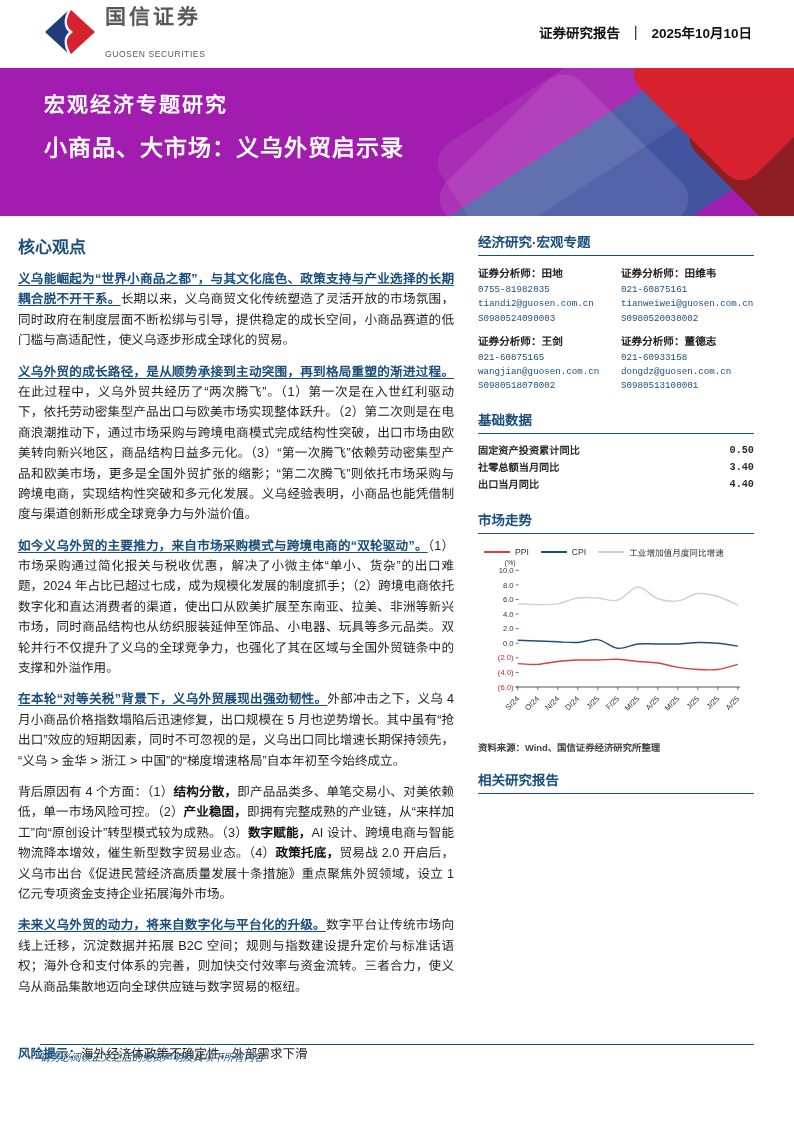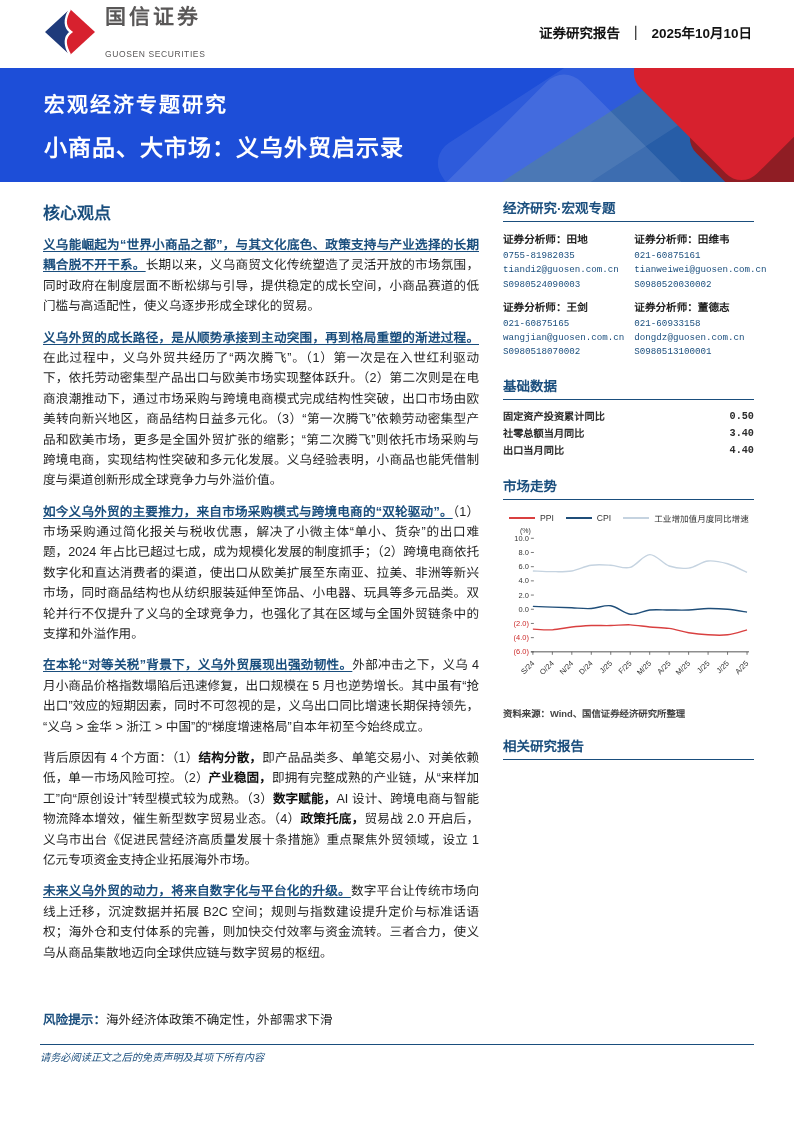--- a/index.html
+++ b/index.html
@@ -9,38 +9,38 @@
   .topbar{height:68px;display:flex;align-items:center;justify-content:space-between;
           padding:0 42px 4px 44px;box-sizing:border-box;}
   .logo{display:flex;align-items:center;gap:9px;}
   .logo-mark svg{width:52px;height:48px;display:block;}
   .logo-txt{display:flex;flex-direction:column;border-left:0;}
   .logo-cn{font-size:21px;font-weight:bold;color:#595757;letter-spacing:3px;line-height:1.1;}
   .logo-en{font-size:8.5px;color:#595757;letter-spacing:0.6px;margin-top:21px;}
   .header-right{font-size:13.5px;font-weight:bold;color:#111;display:flex;align-items:center;gap:9px;}
 
   
-  .banner{position:relative;height:114px;background:#1d4ed8;overflow:hidden;}
+  .banner{position:relative;height:148px;background:#a21caf;overflow:hidden;}
   .deco{position:absolute;}
   .deco-band1{width:500px;height:132px;background:#2a619b;opacity:.8;border-radius:26px;
               transform:rotate(-33deg);right:-110px;top:28px;}
   .deco-band2{width:430px;height:110px;background:rgba(255,255,255,0.08);border-radius:24px;
               transform:rotate(-33deg);right:-60px;top:-38px;}
   .deco-sq{width:190px;height:190px;background:rgba(255,255,255,0.10);border-radius:24px;
            transform:rotate(45deg);right:135px;top:36px;}
   .deco-red-dark{width:175px;height:175px;background:#8f1d24;border-radius:22px;
                  transform:rotate(45deg);right:-98px;top:-18px;}
   .deco-red{width:165px;height:165px;background:#d7212e;border-radius:22px;
             transform:rotate(45deg);right:-30px;top:-78px;}
   .banner-text{position:absolute;left:44px;top:20px;z-index:5;color:#fff;}
   .banner-line1{font-size:21px;font-weight:bold;letter-spacing:2px;}
   .banner-line2{font-size:23px;font-weight:bold;letter-spacing:1px;margin-top:11px;}
 
   
-  .content{display:flex;gap:24px;padding:15px 40px 0 43px;box-sizing:border-box;}
+  .content{display:flex;gap:24px;padding:15px 40px 0 18px;box-sizing:border-box;}
   .left-col{flex:0 0 436px;width:436px;}
   .right-col{flex:1;min-width:0;}
 
   .core-title{color:#1a4e7d;font-size:17px;font-weight:bold;margin:2px 0 11px;}
   .para{margin:0 0 11px;font-size:12.6px;line-height:1.62;color:#1f1f1f;text-align:justify;}
   .lead{color:#1a4e7d;font-weight:bold;}
   .ul{text-decoration:underline;text-underline-offset:2px;}
   .b{font-weight:bold;color:#111;}
   .risk{margin-top:47px;font-size:12.6px;line-height:1.6;color:#1f1f1f;}
 

